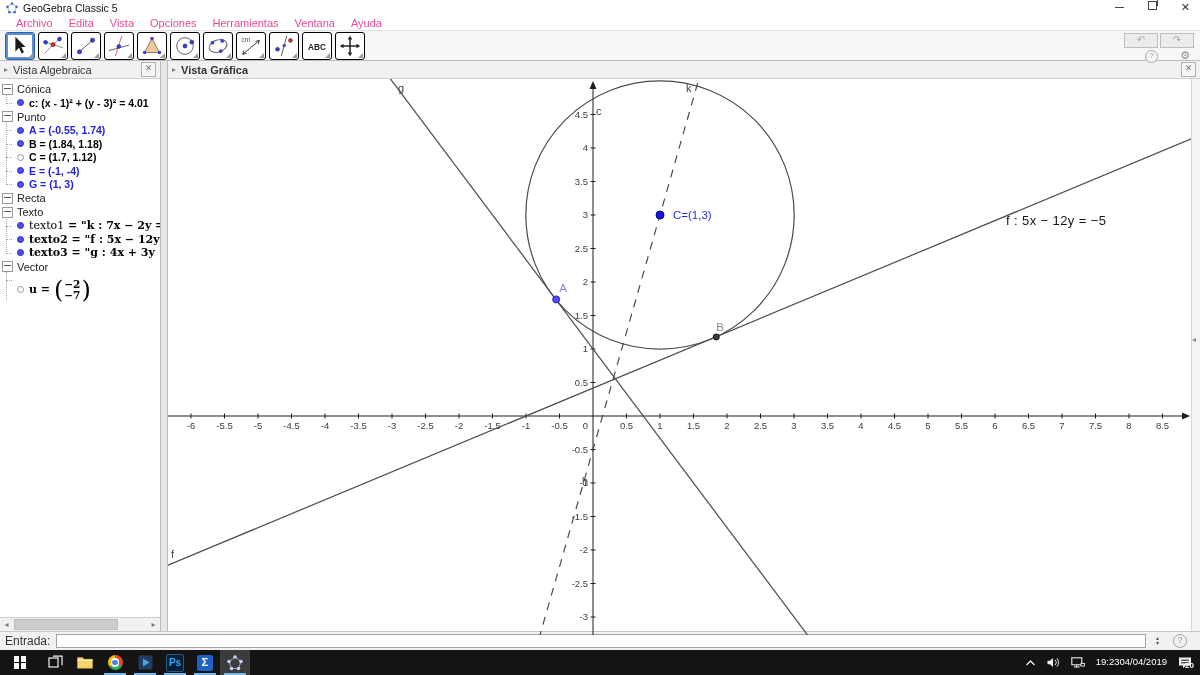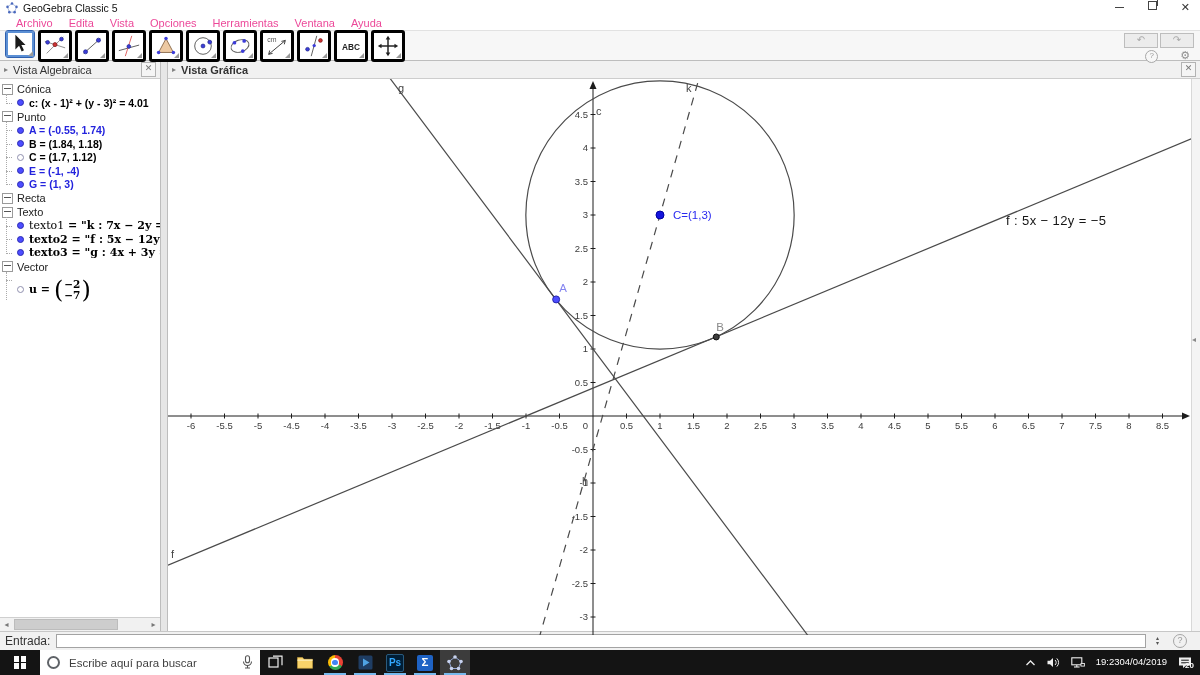--- a/index.html
+++ b/index.html
@@ -13,21 +13,21 @@
   .min-glyph{display:inline-block;width:9px;border-top:1.2px solid #444;margin-bottom:2px}
   .restore-glyph{display:inline-block;width:7px;height:7px;border:1.2px solid #444;position:relative}
   .restore-glyph::before{content:'';position:absolute;top:-3px;left:2px;width:6px;height:6px;border-top:1.2px solid #444;border-right:1.2px solid #444}
 
   
   .menubar{height:15px;display:flex;align-items:center;font-size:11px;color:#ec4899;padding-left:8px;flex:none;background:#fff}
   .menu-item{padding:0 8px}
 
   
   .toolbar{height:29px;background:#f7f7f7;border-top:1px solid #e2e2e2;border-bottom:1px solid #bdbdbd;display:flex;align-items:center;padding-left:5px;position:relative;flex:none}
-  .tool{width:28px;height:26px;background:#fff;border:3px solid #000000;border-radius:3px;margin-right:3px;position:relative;display:flex;align-items:center;justify-content:center}
+  .tool{width:28px;height:26px;background:#fff;border:1px solid #000000;border-radius:3px;margin-right:3px;position:relative;display:flex;align-items:center;justify-content:center}
   .tool.selected{border:1px solid #2e5fae;box-shadow:0 0 0 2px #5b8fd4 inset}
   .tool::after{content:'';position:absolute;right:1px;bottom:1px;width:0;height:0;border-left:5px solid transparent;border-bottom:5px solid #999}
   .tb-right{position:absolute;right:6px;top:2px;display:flex;flex-direction:column;align-items:flex-end;gap:2px}
   .ur-row{display:flex;gap:2px}
   .ur-btn{width:32px;height:13px;background:#ececec;border:1px solid #bdbdbd;color:#a9a9a9;font-size:10px;line-height:11px;text-align:center}
   .hg-row{display:flex;gap:22px;padding-right:4px}
   .help-circle{width:11px;height:11px;border:1px solid #a8a8a8;border-radius:50%;color:#999;font-size:8px;line-height:10px;text-align:center;background:#f7f7f7}
   .gear{color:#8f8f8f;font-size:11px;line-height:11px}
 
   
@@ -458,30 +458,20 @@
 
   <div class="taskbar">
     <div class="start">
       <span class="winlogo">
           <span></span>
           <span></span>
           <span></span>
           <span></span>
         </span>
     </div>
-    <div class="searchbox">
-      <span class="cortana"></span>
-      <span>Escribe aquí para buscar</span>
-      <span class="mic">
-        <svg width="11" height="14" viewBox="0 0 11 14">
-            <rect x="3.5" y="0.8" width="4" height="7" rx="2" fill="none" stroke="#555" stroke-width="1.1"></rect>
-            <path d="M1.5 6.5 a4 4 0 0 0 8 0 M5.5 10.5 V13 M3 13 h5" fill="none" stroke="#555" stroke-width="1.1"></path>
-          </svg>
-      </span>
-    </div>
     <span id="tb-apps" style="display:flex">
         <div class="tb-app">
           <svg width="15" height="15" viewBox="0 0 15 15">
             <rect x="1" y="3" width="9" height="9" fill="none" stroke="#efefef" stroke-width="1.2"></rect>
             <path d="M5 1.2 h9 v9" fill="none" stroke="#efefef" stroke-width="1.2"></path>
           </svg>
         </div>
         <div class="tb-app">
           <svg width="16" height="13" viewBox="0 0 16 13">
             <path d="M0.5 1.5 h5 l1.5 1.8 h8.5 v9 h-15 z" fill="#f8d26a" stroke="#c9a23e" stroke-width="0.6"></path>

